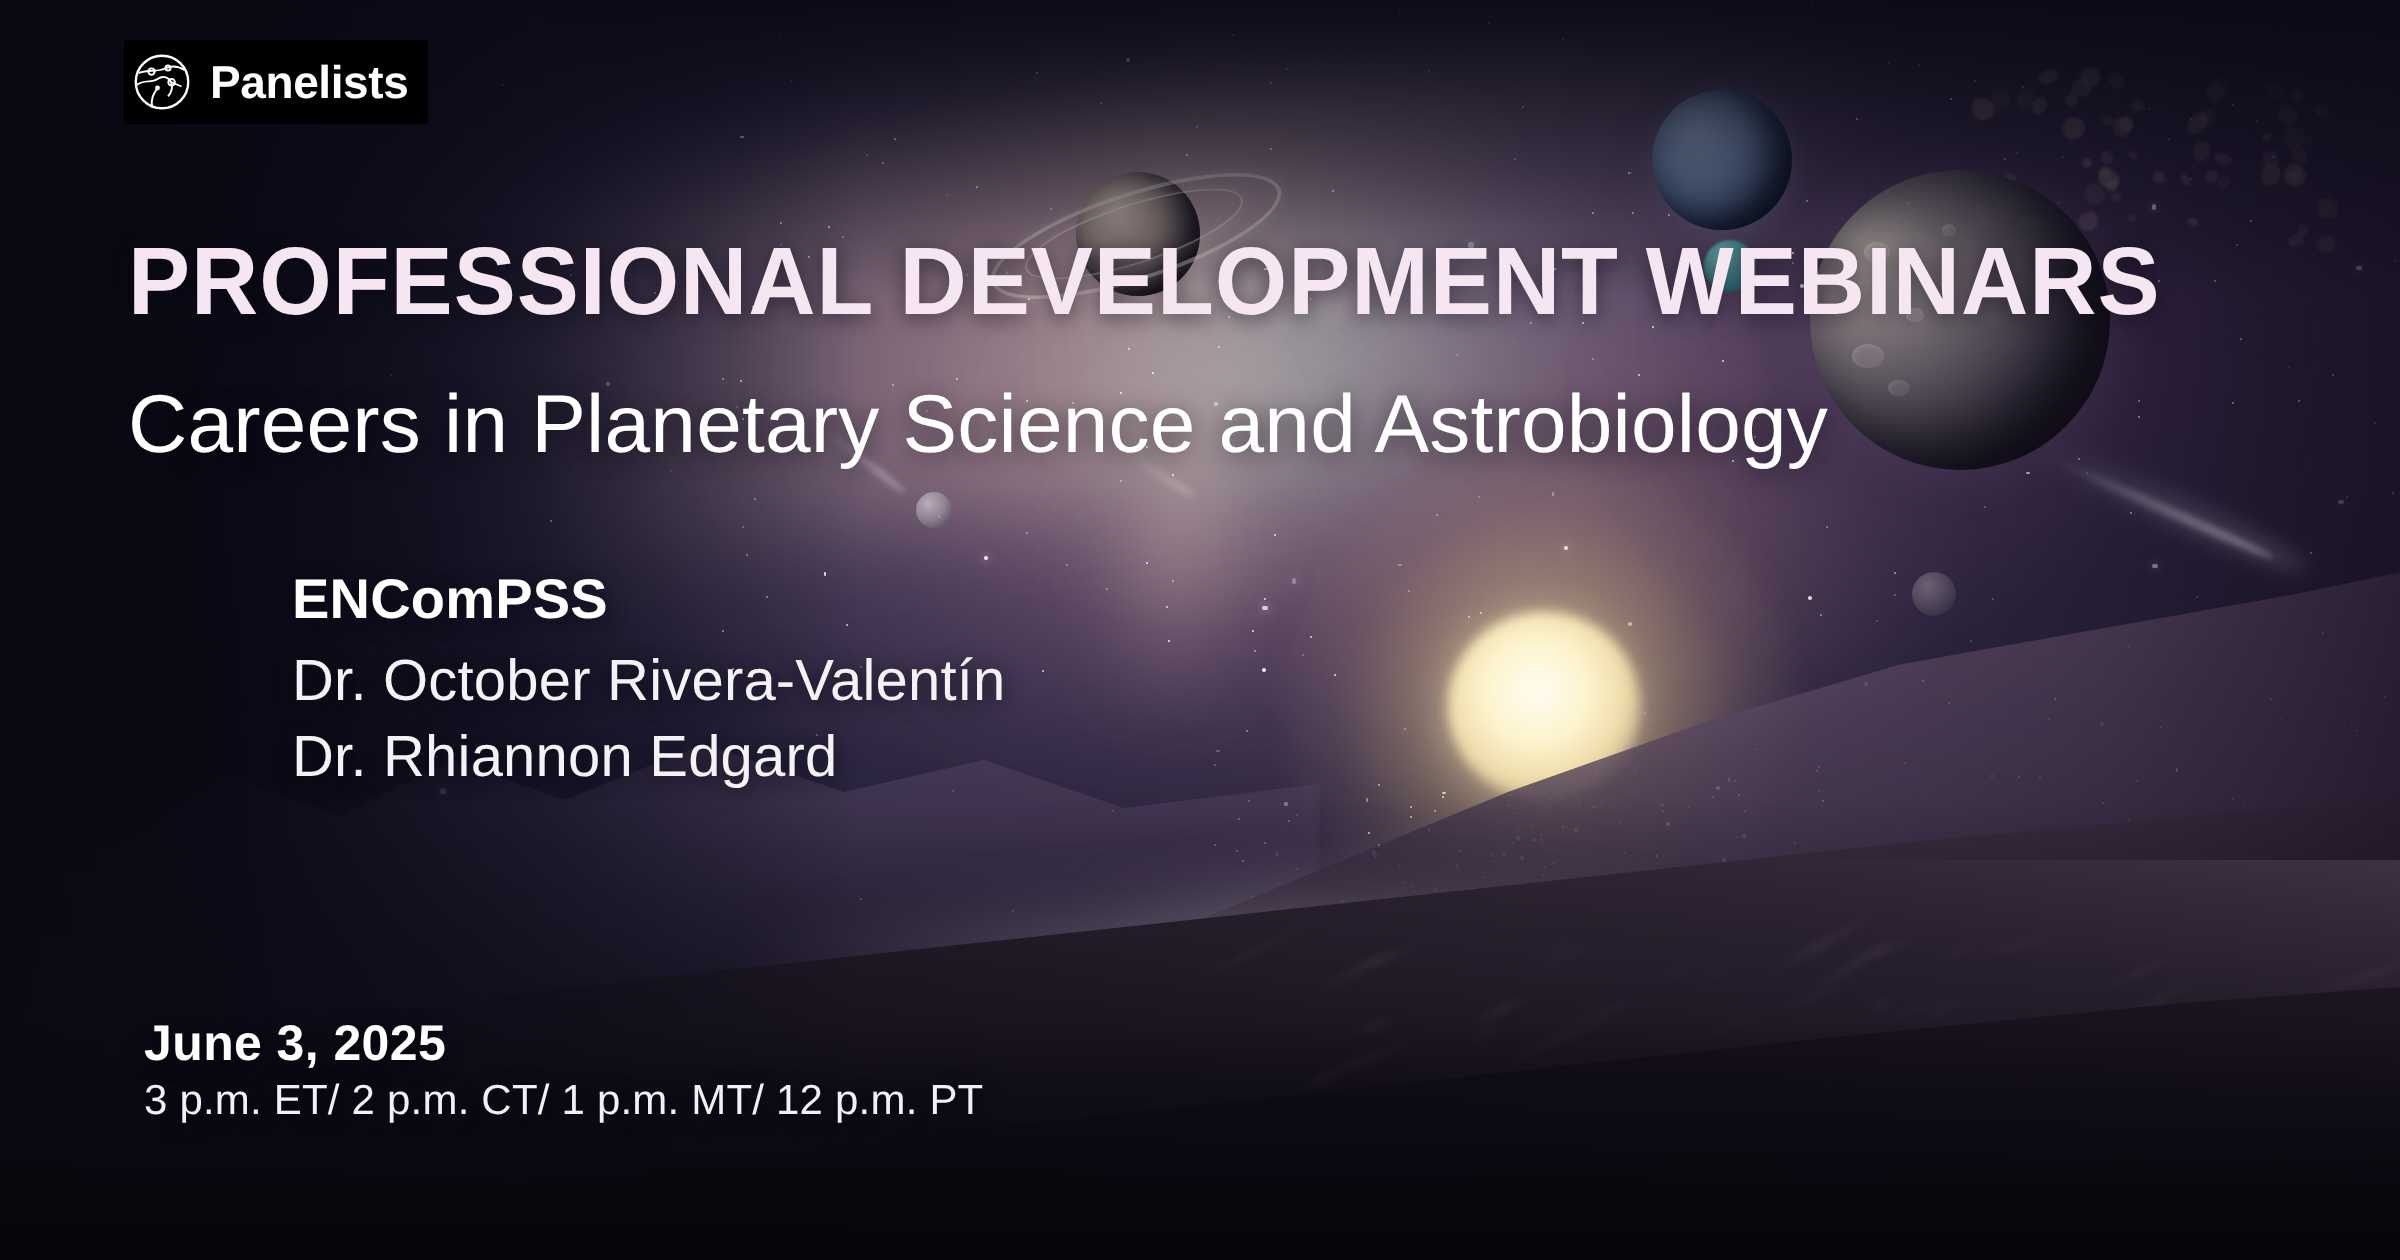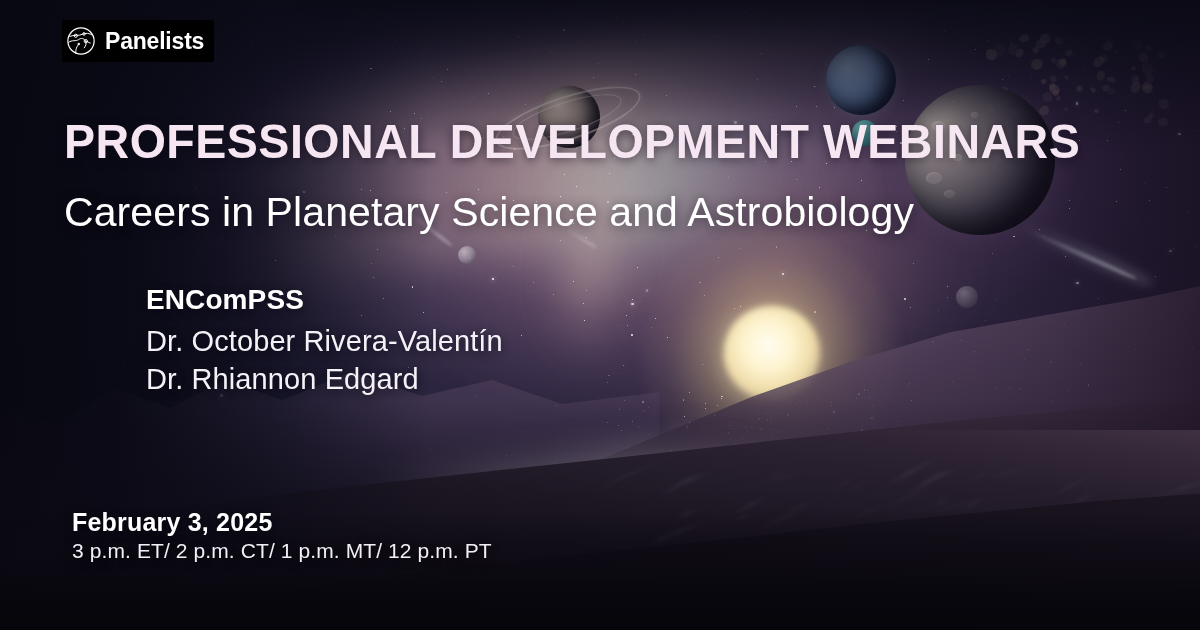--- a/index.html
+++ b/index.html
@@ -944,17 +944,17 @@
   <div class="headline">PROFESSIONAL DEVELOPMENT WEBINARS</div>
   <div class="subhead">Careers in Planetary Science and Astrobiology</div>
 
   <div class="panel-block">
     <div class="panel-title">ENComPSS</div>
     <div class="panel-name">Dr. October Rivera-Valentín</div>
     <div class="panel-name">Dr. Rhiannon Edgard</div>
   </div>
 
   <div class="date-block">
-    <div class="date-line">February 3, 2025</div>
+    <div class="date-line">June 3, 2025</div>
     <div class="time-line">3 p.m. ET/ 2 p.m. CT/ 1 p.m. MT/ 12 p.m. PT</div>
   </div>
 
 </div>
 
 </body></html>

